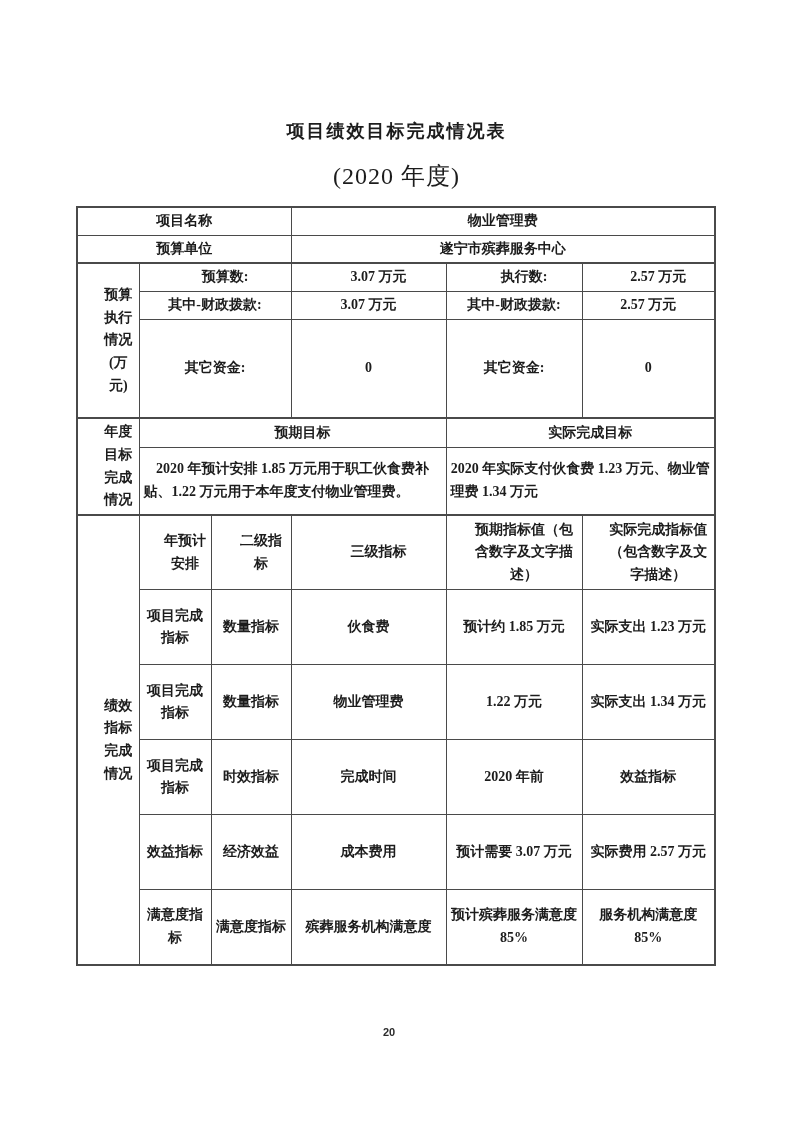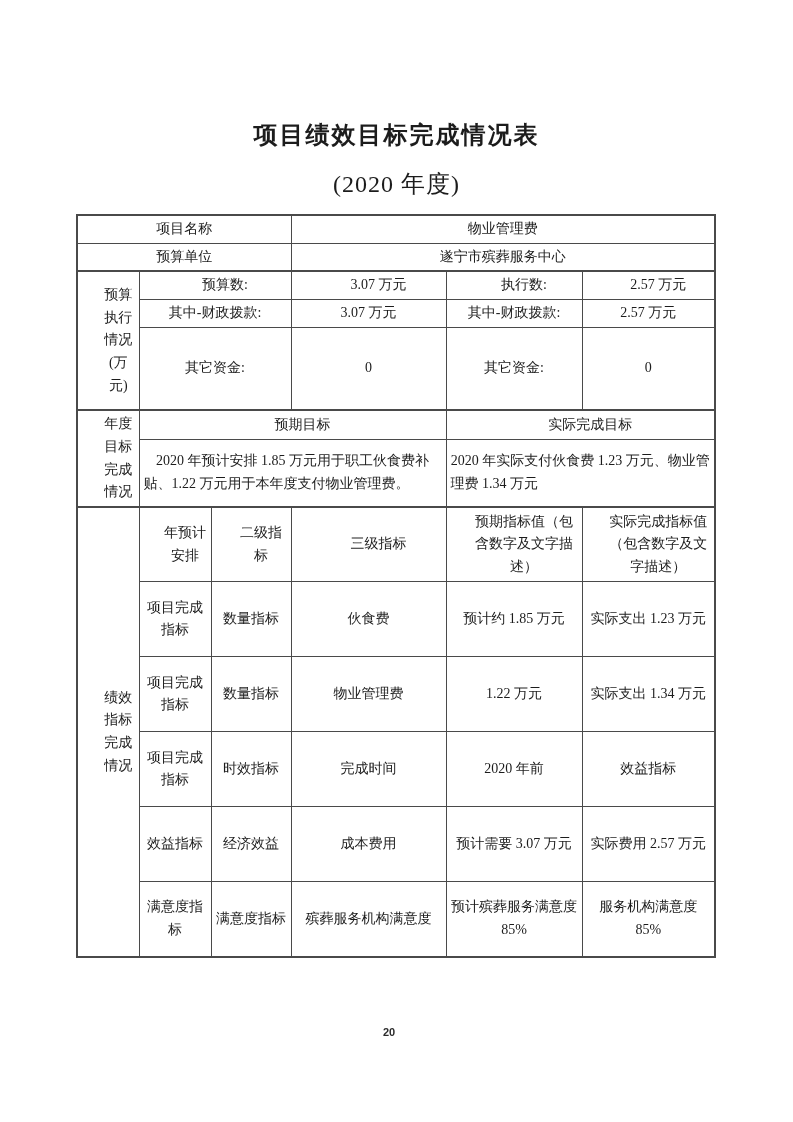--- a/index.html
+++ b/index.html
@@ -12,21 +12,21 @@
     margin: 0 auto;
     background: #ffffff;
     color: #1c1c1c;
     font-family: "Liberation Serif", "DejaVu Serif", serif;
     overflow: hidden;
   }
   .doc-title {
     margin: 0;
     padding-top: 119px;
     text-align: center;
-    font-size: 24px;
+    font-size: 18px;
     font-weight: bold;
     letter-spacing: 2px;
   }
   .doc-subtitle {
     margin: 0;
     padding-top: 17px;
     text-align: center;
     font-size: 24px;
     font-weight: normal;
     letter-spacing: 1px;
@@ -35,21 +35,21 @@
     border-collapse: collapse;
     table-layout: fixed;
     width: 640px;
     margin: 14px 0 0 76px;
     border: 2px solid #4a4a4a;
     line-break: strict;
   }
   .perf-table td {
     border: 1px solid #4a4a4a;
     font-size: 14px;
-    font-weight: normal;
+    font-weight: bold;
     text-align: center;
     vertical-align: middle;
     padding: 2px 4px;
     line-height: 1.62;
     word-break: normal;
     overflow-wrap: break-word;
   }
   tr.thick-top td { border-top: 2px solid #4a4a4a; padding-left: 24px; }
   .vhead { padding: 2px 7px; }
   .cell-c1 { padding: 2px 6px; }
@@ -58,21 +58,21 @@
     text-align-last: left;
     vertical-align: top;
     padding: 1px 6px 2px 6px;
   }
   .pv { padding: 2px 8px; }  
   .av { padding: 2px 6px; }  
   tr.h24 { height: 24px; }
   tr.h23 { height: 23px; }
   tr.h72 { height: 64px; }
   tr.h75 { height: 75px; }
-  tr.h99 { height: 83px; }
+  tr.h99 { height: 99px; }
   .page-number {
     position: absolute;
     left: 0; right: 15px;
     top: 1026px;
     text-align: center;
     font-family: "Liberation Sans", "DejaVu Sans", sans-serif;
     font-size: 11px;
     font-weight: 600;
     color: #2b2b2b;
   }

